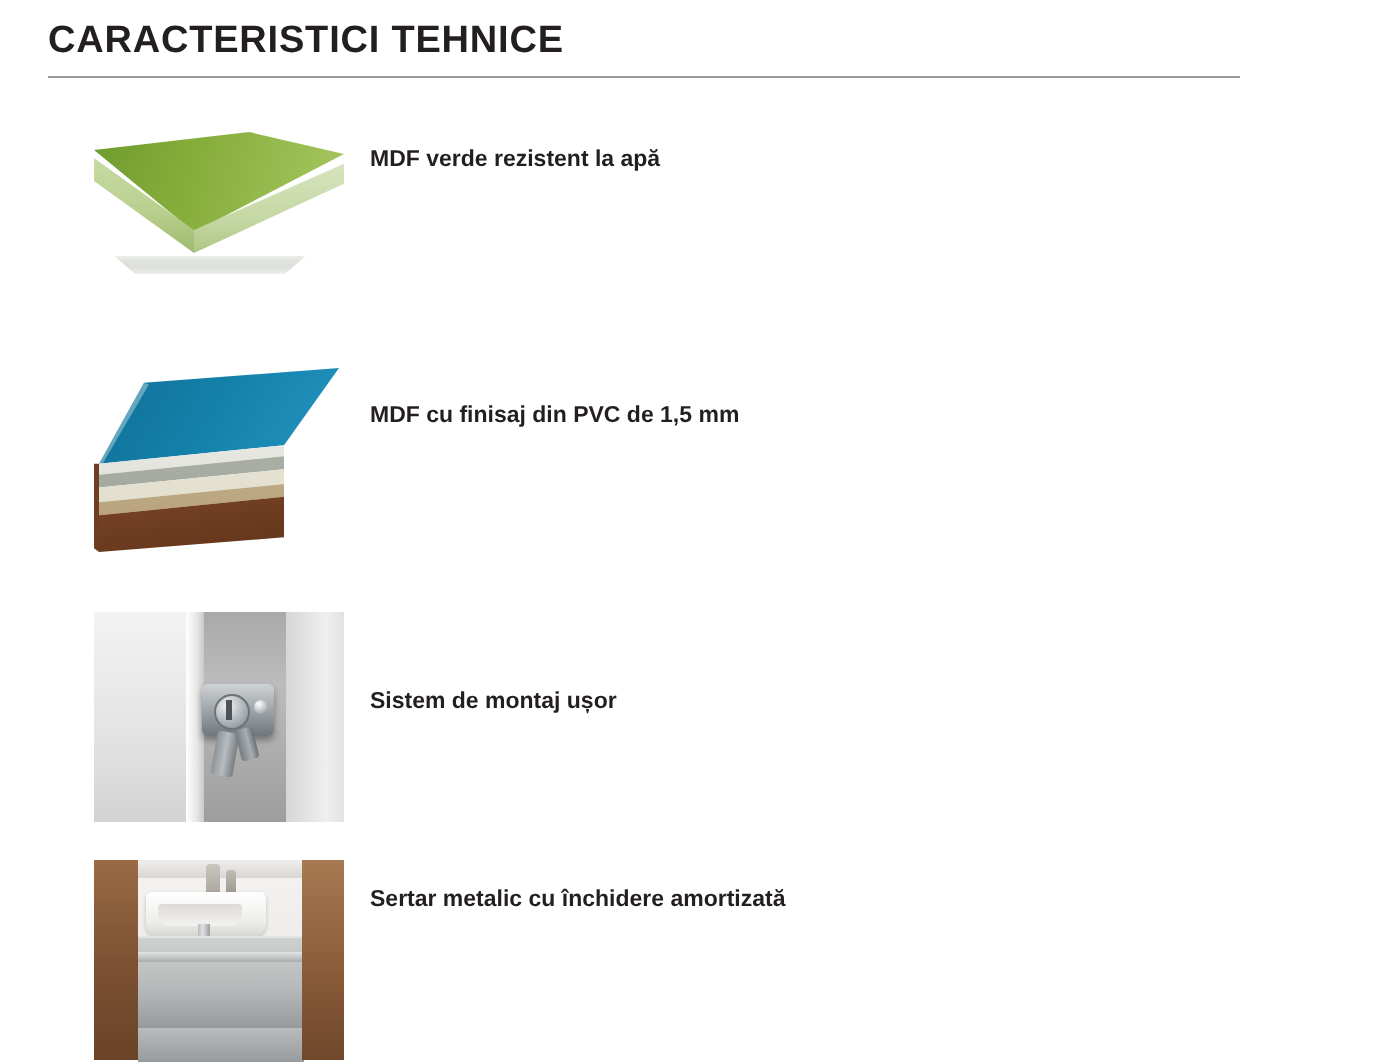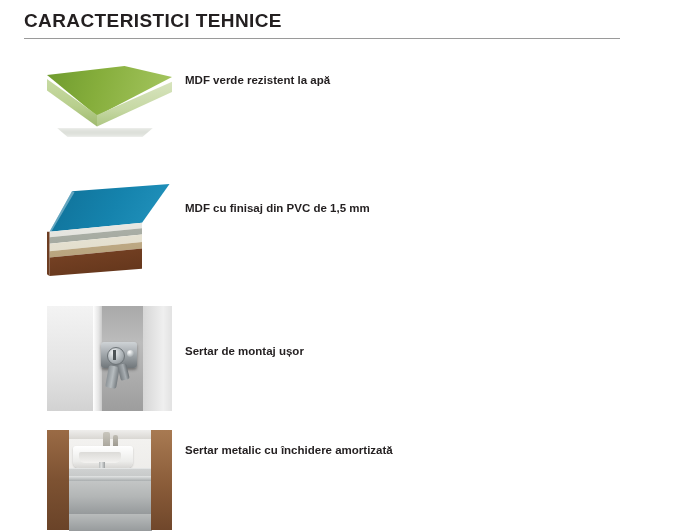--- a/index.html
+++ b/index.html
@@ -334,21 +334,21 @@
         <div class="bg-right"></div>
         <div class="panel-edge"></div>
         <div class="cabinet-face"></div>
         <div class="bracket-body"></div>
         <div class="bracket-cam"></div>
         <div class="bracket-slot"></div>
         <div class="bracket-arm"></div>
         <div class="bracket-arm2"></div>
         <div class="screw"></div>
       </div>
-      <div class="feature-label lbl-3">Sertar de montaj ușor</div>
+      <div class="feature-label lbl-3">Sistem de montaj ușor</div>
     </div>
 
     <div class="feature-row">
       <div class="thumb img4">
         <div class="wall"></div>
         <div class="cabinet-top"></div>
         <div class="bottle1"></div>
         <div class="bottle2"></div>
         <div class="sink"></div>
         <div class="sink-bowl"></div>

